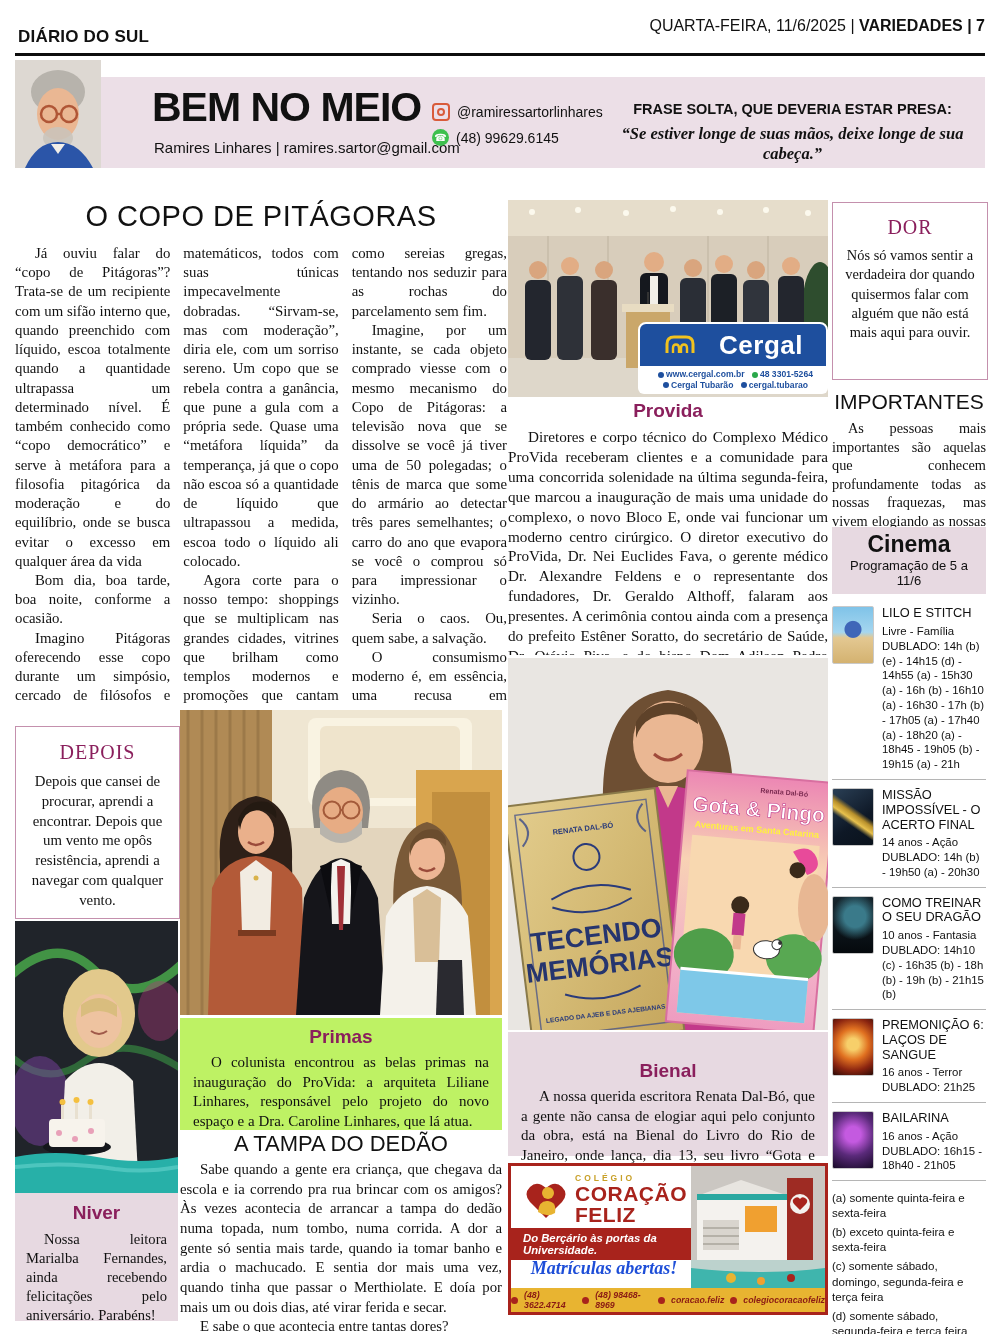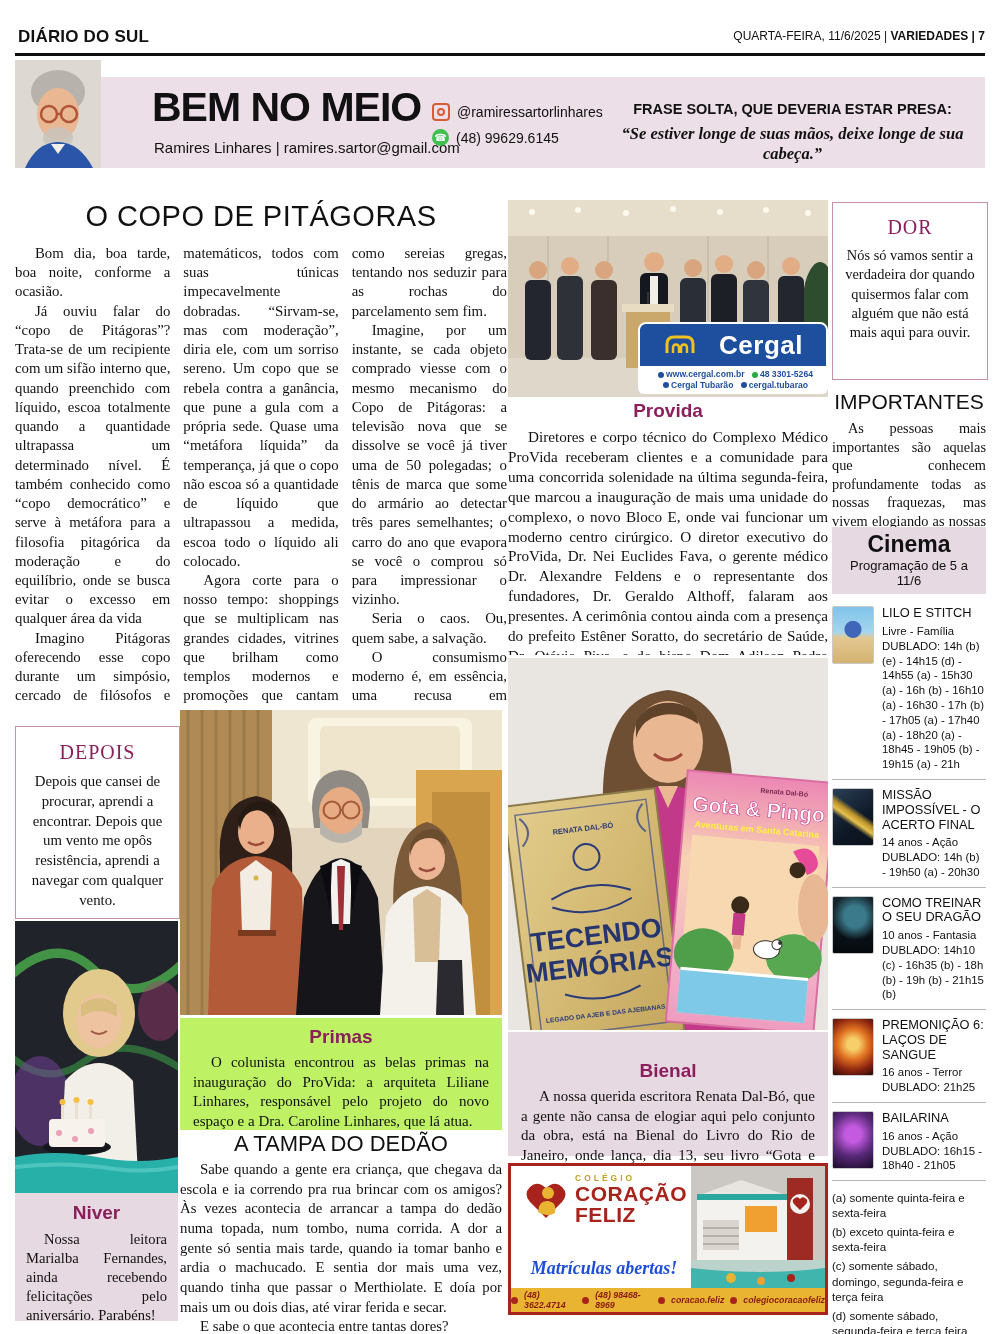--- a/index.html
+++ b/index.html
@@ -2,21 +2,21 @@
 <html><head>
 <meta charset="utf-8">
 <style>
   html,body{margin:0;padding:0;background:#fff;}
   #page{position:relative;width:1000px;height:1334px;background:#ffffff;overflow:hidden;
         font-family:"Liberation Sans",sans-serif;color:#111;}
   .abs{position:absolute;}
 
   
   .masthead{left:18px;top:27px;font-size:17px;font-weight:bold;letter-spacing:.2px;}
-  .dateline{right:15px;top:29px;font-size:12px;}
+  .dateline{right:15px;top:17px;font-size:16px;}
   .dateline .b{font-weight:bold;}
   .toprule{left:15px;top:53px;width:970px;height:3px;background:#0d0d0d;}
 
   
   .band{left:15px;top:77px;width:970px;height:91px;background:#ecdfe7;}
   .headshot{left:15px;top:60px;width:86px;height:108px;overflow:hidden;}
   .colhead-title{left:152px;top:84px;font-size:41px;font-weight:bold;letter-spacing:-1px;}
   .colhead-byline{left:154px;top:139px;font-size:15px;}
   .contact{left:432px;top:103px;font-size:14px;}
   .contact .row{display:flex;align-items:center;gap:7px;margin-bottom:8px;}
@@ -164,22 +164,22 @@
       <span>(48) 99629.6145</span>
     </div>
   </div>
   <div class="abs frase">
     <div class="frase-label">FRASE SOLTA, QUE DEVERIA ESTAR PRESA:</div>
     <div class="frase-quote">“Se estiver longe de suas mãos, deixe longe de sua cabeça.”</div>
   </div>
 
   <h1 class="abs headline">O COPO DE PITÁGORAS</h1>
   <div class="abs cols">
+    <p>Já ouviu falar do “copo de Pitágoras”? Trata-se de um recipiente com um sifão interno que, quando preenchido com líquido, escoa totalmente quando a quantidade ultrapassa um determinado nível. É também conhecido como “copo democrático” e serve à metáfora para a filosofia pitagórica da moderação e do equilíbrio, onde se busca evitar o excesso em qualquer área da vida</p>
     <p>Bom dia, boa tarde, boa noite, conforme a ocasião.</p>
-    <p>Já ouviu falar do “copo de Pitágoras”? Trata-se de um recipiente com um sifão interno que, quando preenchido com líquido, escoa totalmente quando a quantidade ultrapassa um determinado nível. É também conhecido como “copo democrático” e serve à metáfora para a filosofia pitagórica da moderação e do equilíbrio, onde se busca evitar o excesso em qualquer área da vida</p>
     <p>Imagino Pitágoras oferecendo esse copo durante um simpósio, cercado de filósofos e matemáticos, todos com suas túnicas impecavelmente dobradas. “Sirvam-se, mas com moderação”, diria ele, com um sorriso sereno. Um copo que se rebela contra a ganância, que pune a gula com a própria sede. Quase uma “metáfora líquida” da temperança, já que o copo não escoa só a quantidade de líquido que ultrapassou a medida, escoa todo o líquido ali colocado.</p>
     <p>Agora corte para o nosso tempo: shoppings que se multiplicam nas grandes cidades, vitrines que brilham como templos modernos e promoções que cantam como sereias gregas, tentando nos seduzir para as rochas do parcelamento sem fim.</p>
     <p>Imagine, por um instante, se cada objeto comprado viesse com o mesmo mecanismo do Copo de Pitágoras: a televisão nova que se dissolve se você já tiver uma de 50 polegadas; o tênis de marca que some do armário ao detectar três pares semelhantes; o carro do ano que evapora se você o comprou só para impressionar o vizinho.</p>
     <p>Seria o caos. Ou, quem sabe, a salvação.</p>
     <p>O consumismo moderno é, em essência, uma recusa em reconhecer limites. A escola do marketing ensina a fazer pensar que nunca é suficiente, que sempre falta algo e você é incompleto até que compre. Mas o velho copo nos olha e diz: “a medida é tudo.” Ele não é contra o vinho, nem contra o prazer de beber. Ele é contra o mais pelo mais, contra o encher por vaidade.</p>
 
   </div>
 
   <div class="abs outline-box depois">
     <div class="serif-head">DEPOIS</div>
@@ -423,20 +423,21 @@
           <circle cx="23" cy="13" r="6" fill="#e8b431"></circle>
           <path d="M13 32 Q14 20 23 21 Q32 22 30 33 Q22 38 13 32 Z" fill="#e8b431"></path>
         </svg>
         <div class="ad-names">
           <div class="ad-colegio">COLÉGIO</div>
           <div class="ad-name">CORAÇÃO</div>
           <div class="ad-name">FELIZ</div>
         </div>
       </div>
     </div>
+    <div class="ad-banner">Do Berçário às portas da Universidade.</div>
     <div class="ad-cta">Matrículas abertas!</div>
     <div class="ad-building">
       <svg width="134" height="122" viewBox="0 0 134 122">
         <rect width="134" height="122" fill="#cbc7c2"></rect>
         <rect x="6" y="30" width="92" height="64" fill="#f4f2ee"></rect>
         <path d="M6 30 L50 14 L98 30 Z" fill="#e8e5e0"></path>
         <rect x="6" y="28" width="92" height="6" fill="#2aa8a0"></rect>
         <rect x="54" y="40" width="32" height="26" fill="#f0a030"></rect>
         <rect x="12" y="54" width="36" height="30" fill="#d9d5ce"></rect>
         <g stroke="#b5b1a8" stroke-width="2">

